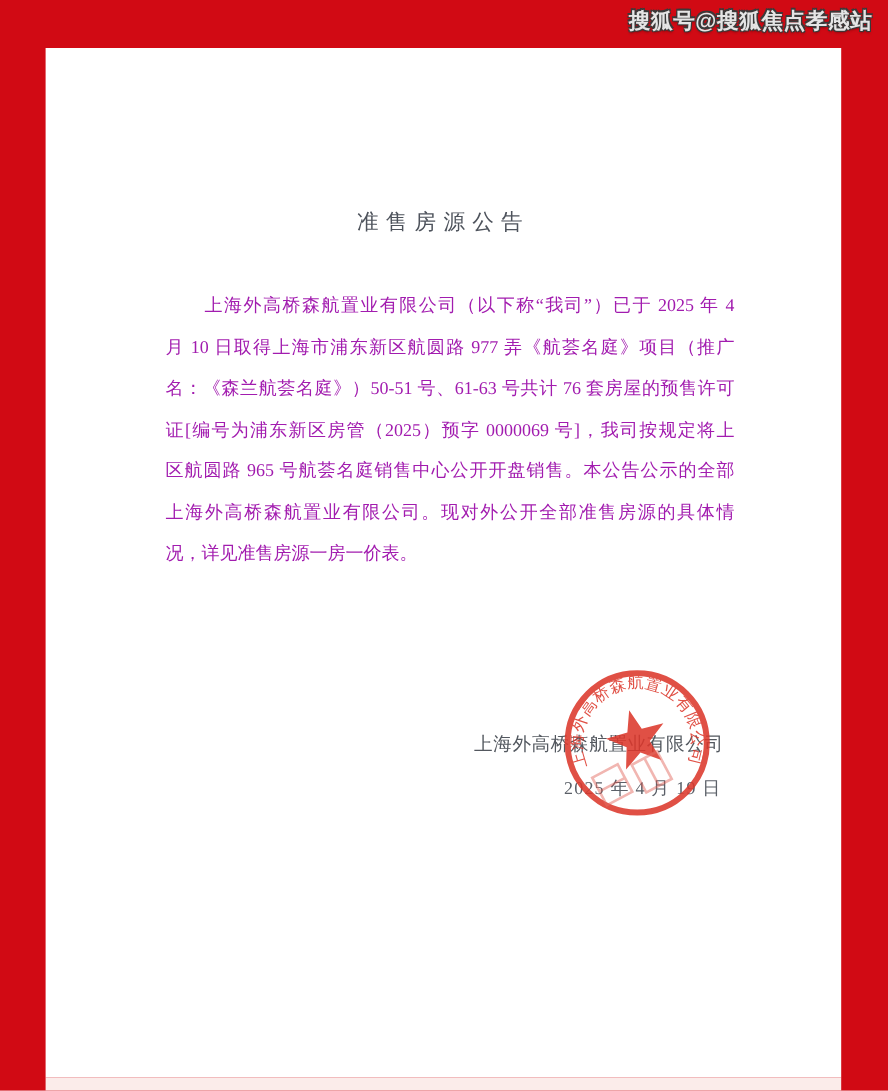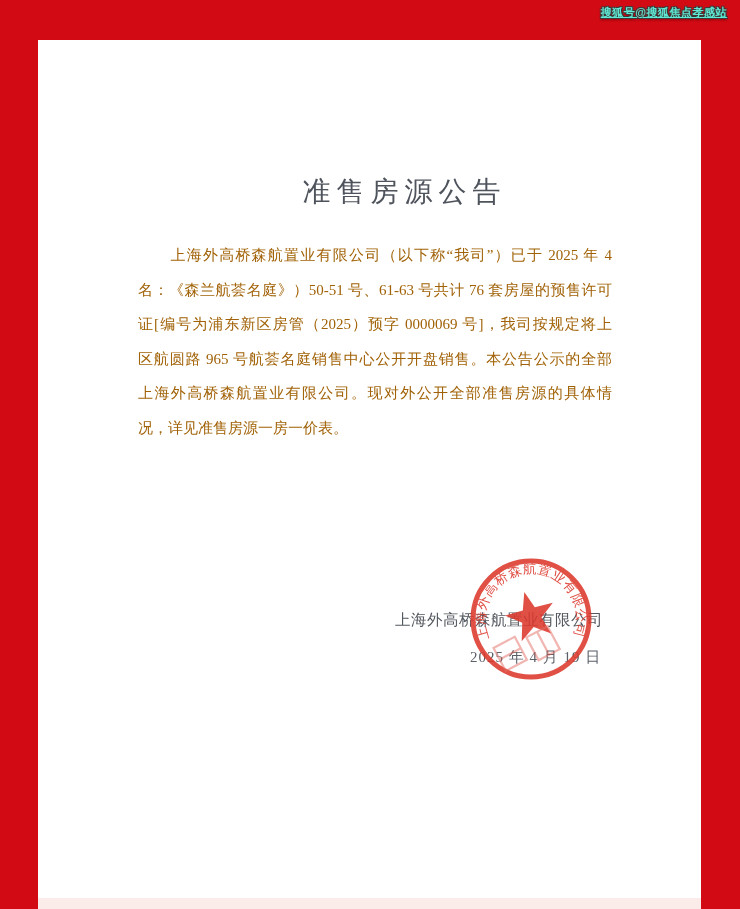--- a/index.html
+++ b/index.html
@@ -6,44 +6,42 @@
   .stage{
     position:relative;
     width:740px;height:909px;
     background:#d10a14;
     overflow:hidden;
     font-family:"Liberation Serif","DejaVu Serif",serif;
   }
   .watermark{
     position:absolute;top:5px;right:13px;
     font-family:"Liberation Sans","DejaVu Sans",sans-serif;
-    font-size:11px;font-weight:bold;color:#5eead4;
+    font-size:18px;font-weight:bold;color:#e5e5e5;
     letter-spacing:0.5px;
     text-shadow:-1px -1px 0 #3a3a3a,1px -1px 0 #3a3a3a,-1px 1px 0 #3a3a3a,1px 1px 0 #3a3a3a,0 2px 2px rgba(0,0,0,.35);
-    text-decoration:underline;
   }
   .paper{
     position:absolute;left:38px;top:40px;width:663px;height:858px;
     background:#ffffff;
   }
   .paper-bottom-strip{
     position:absolute;left:38px;top:898px;width:663px;height:11px;
     background:#fbecea;
   }
   .doc-title{
     position:absolute;top:133px;left:0;width:100%;
     text-align:center;
-    font-size:28px;letter-spacing:6px;
+    font-size:18px;letter-spacing:6px;
     color:#4e535c;
-    padding-left:35px;
   }
   .doc-body{
     position:absolute;top:198px;left:100px;width:474px;
     font-size:15px;line-height:34.5px;
-    color:#a16207;
+    color:#a21caf;
   }
   .doc-line{
     text-align:justify;
     text-align-last:justify;
     height:34.5px;overflow:hidden;
   }
   .doc-line.last{
     text-align:right;
     text-align-last:left;
   }
@@ -69,20 +67,21 @@
 <div class="stage">
 
   <div class="watermark">搜狐号@搜狐焦点孝感站</div>
 
   <div class="paper">
 
     <div class="doc-title">准售房源公告</div>
 
     <div class="doc-body">
       <div class="doc-line">　　上海外高桥森航置业有限公司（以下称“我司”）已于 2025 年 4</div>
+      <div class="doc-line">月 10 日取得上海市浦东新区航圆路 977 弄《航荟名庭》项目（推广</div>
       <div class="doc-line">名：《森兰航荟名庭》）50-51 号、61-63 号共计 76 套房屋的预售许可</div>
       <div class="doc-line">证[编号为浦东新区房管（2025）预字 0000069 号]，我司按规定将上</div>
       <div class="doc-line">区航圆路 965 号航荟名庭销售中心公开开盘销售。本公告公示的全部</div>
       <div class="doc-line">上海外高桥森航置业有限公司。现对外公开全部准售房源的具体情</div>
       <div class="doc-line last">况，详见准售房源一房一价表。</div>
     </div>
 
     <div class="sig-company">上海外高桥森航置业有限公司</div>
     <div class="sig-date">2025 年 4 月 19 日</div>
 

